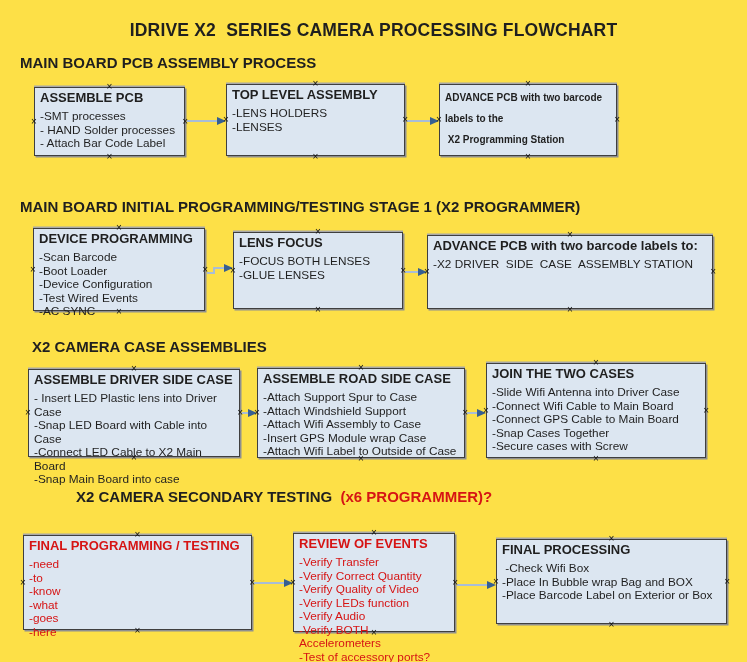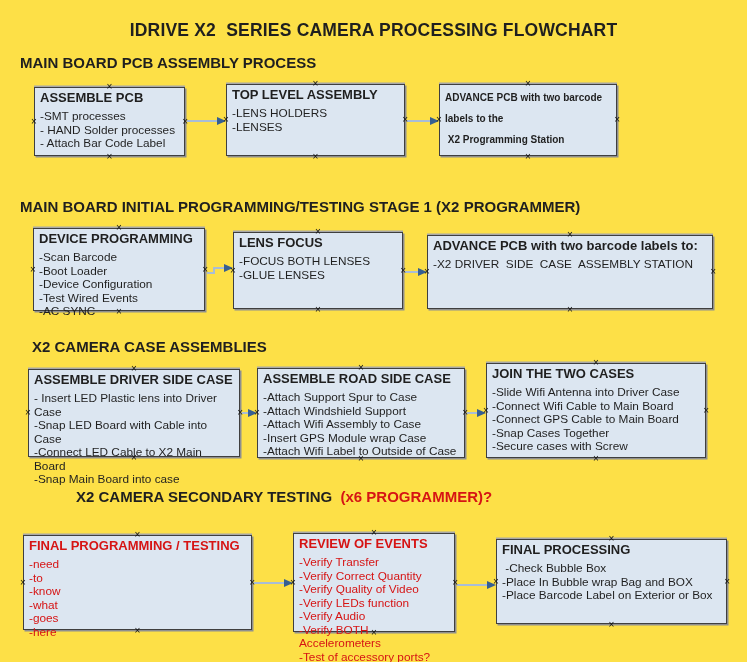--- a/index.html
+++ b/index.html
@@ -225,21 +225,21 @@
         <div class="box-item">-Test of accessory ports?</div>
       </div>
   <span class="handle handle-top">×</span>
       <span class="handle handle-bottom">×</span>
       <span class="handle handle-left">×</span>
       <span class="handle handle-right">×</span>
     </div>
   <div class="box" id="box-d3" style="color: rgb(31, 31, 31);">
     <div class="box-title">FINAL PROCESSING</div>
     <div class="box-items">
-        <div class="box-item"> -Check Bubble Box</div>
+        <div class="box-item"> -Check Wifi Box</div>
         <div class="box-item">-Place In Bubble wrap Bag and BOX</div>
         <div class="box-item">-Place Barcode Label on Exterior or Box</div>
       </div>
   <span class="handle handle-top">×</span>
       <span class="handle handle-bottom">×</span>
       <span class="handle handle-left">×</span>
       <span class="handle handle-right">×</span>
     </div>
 
 </div>

